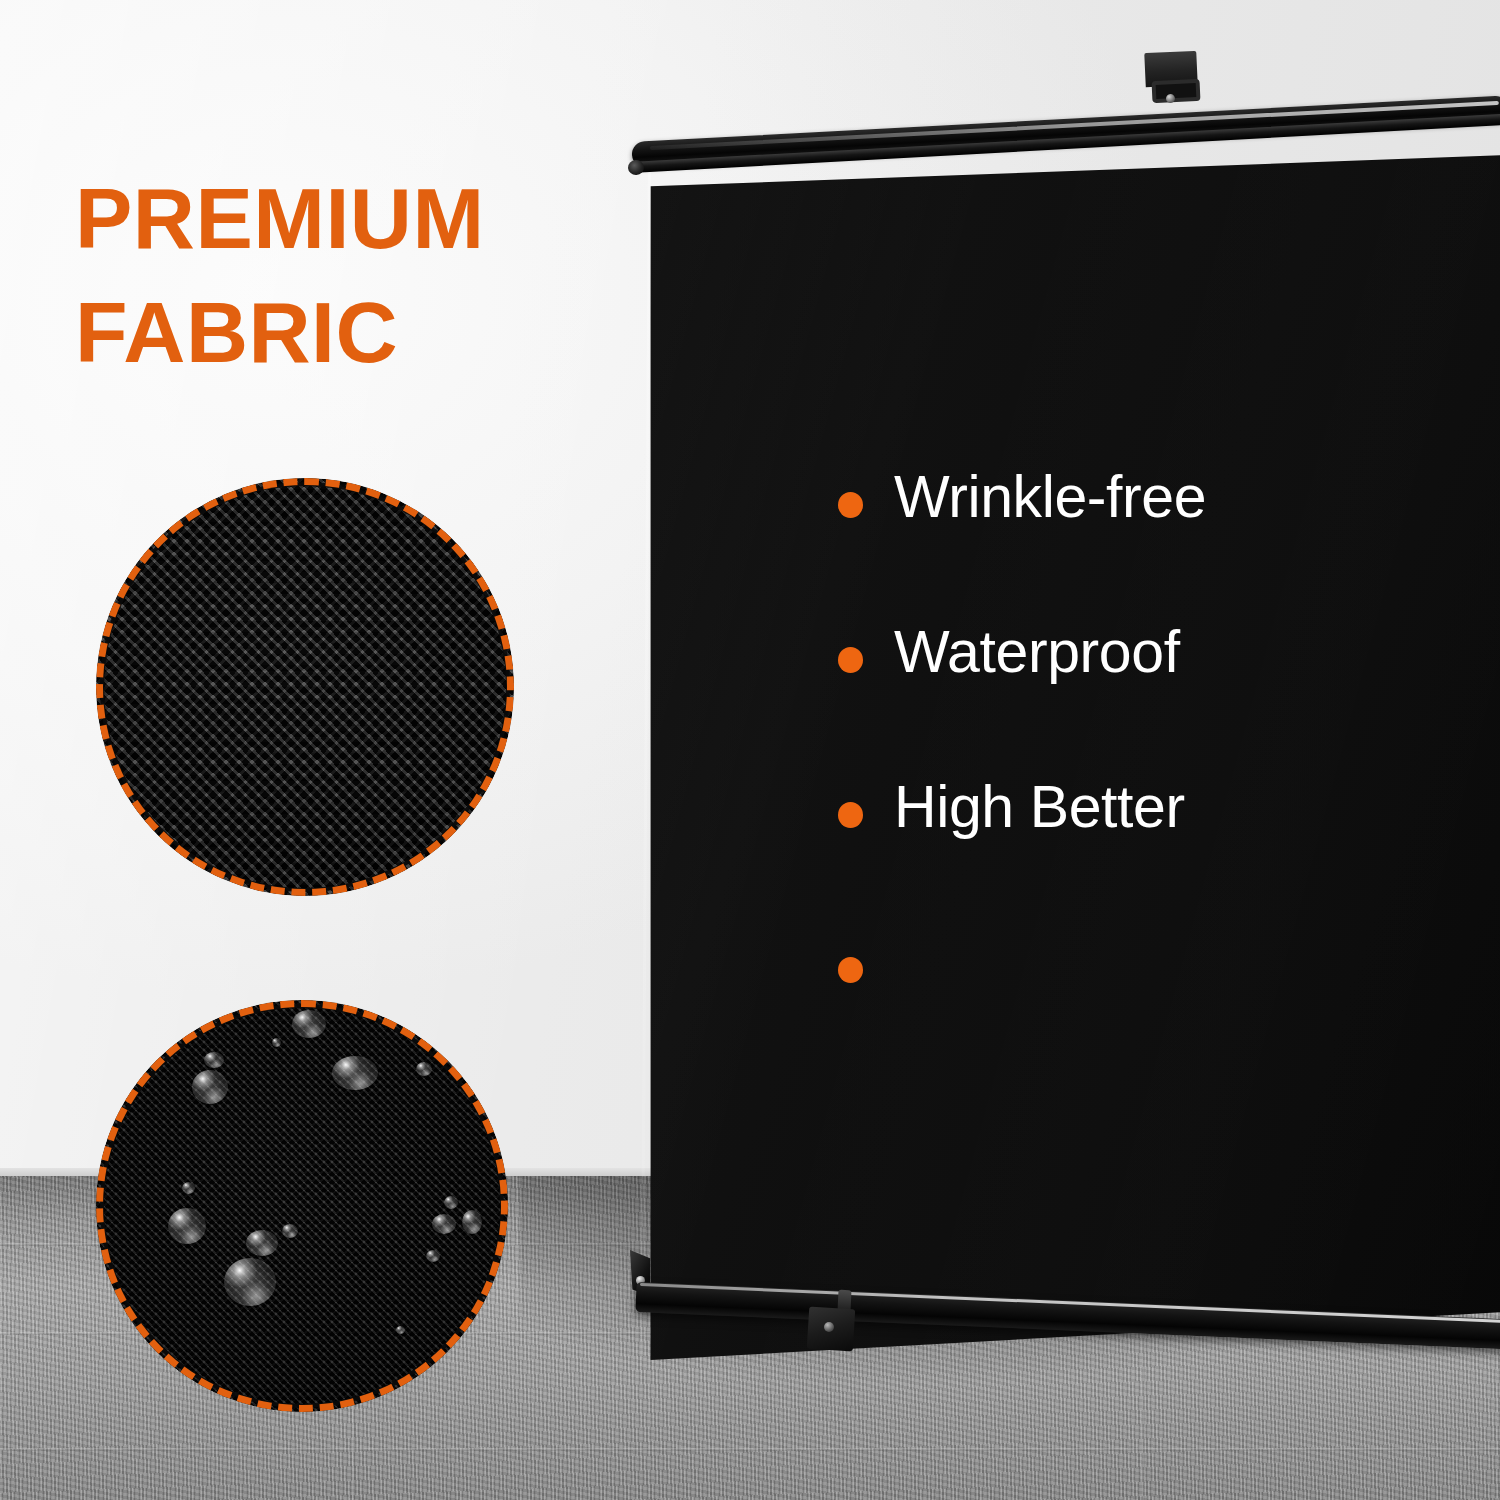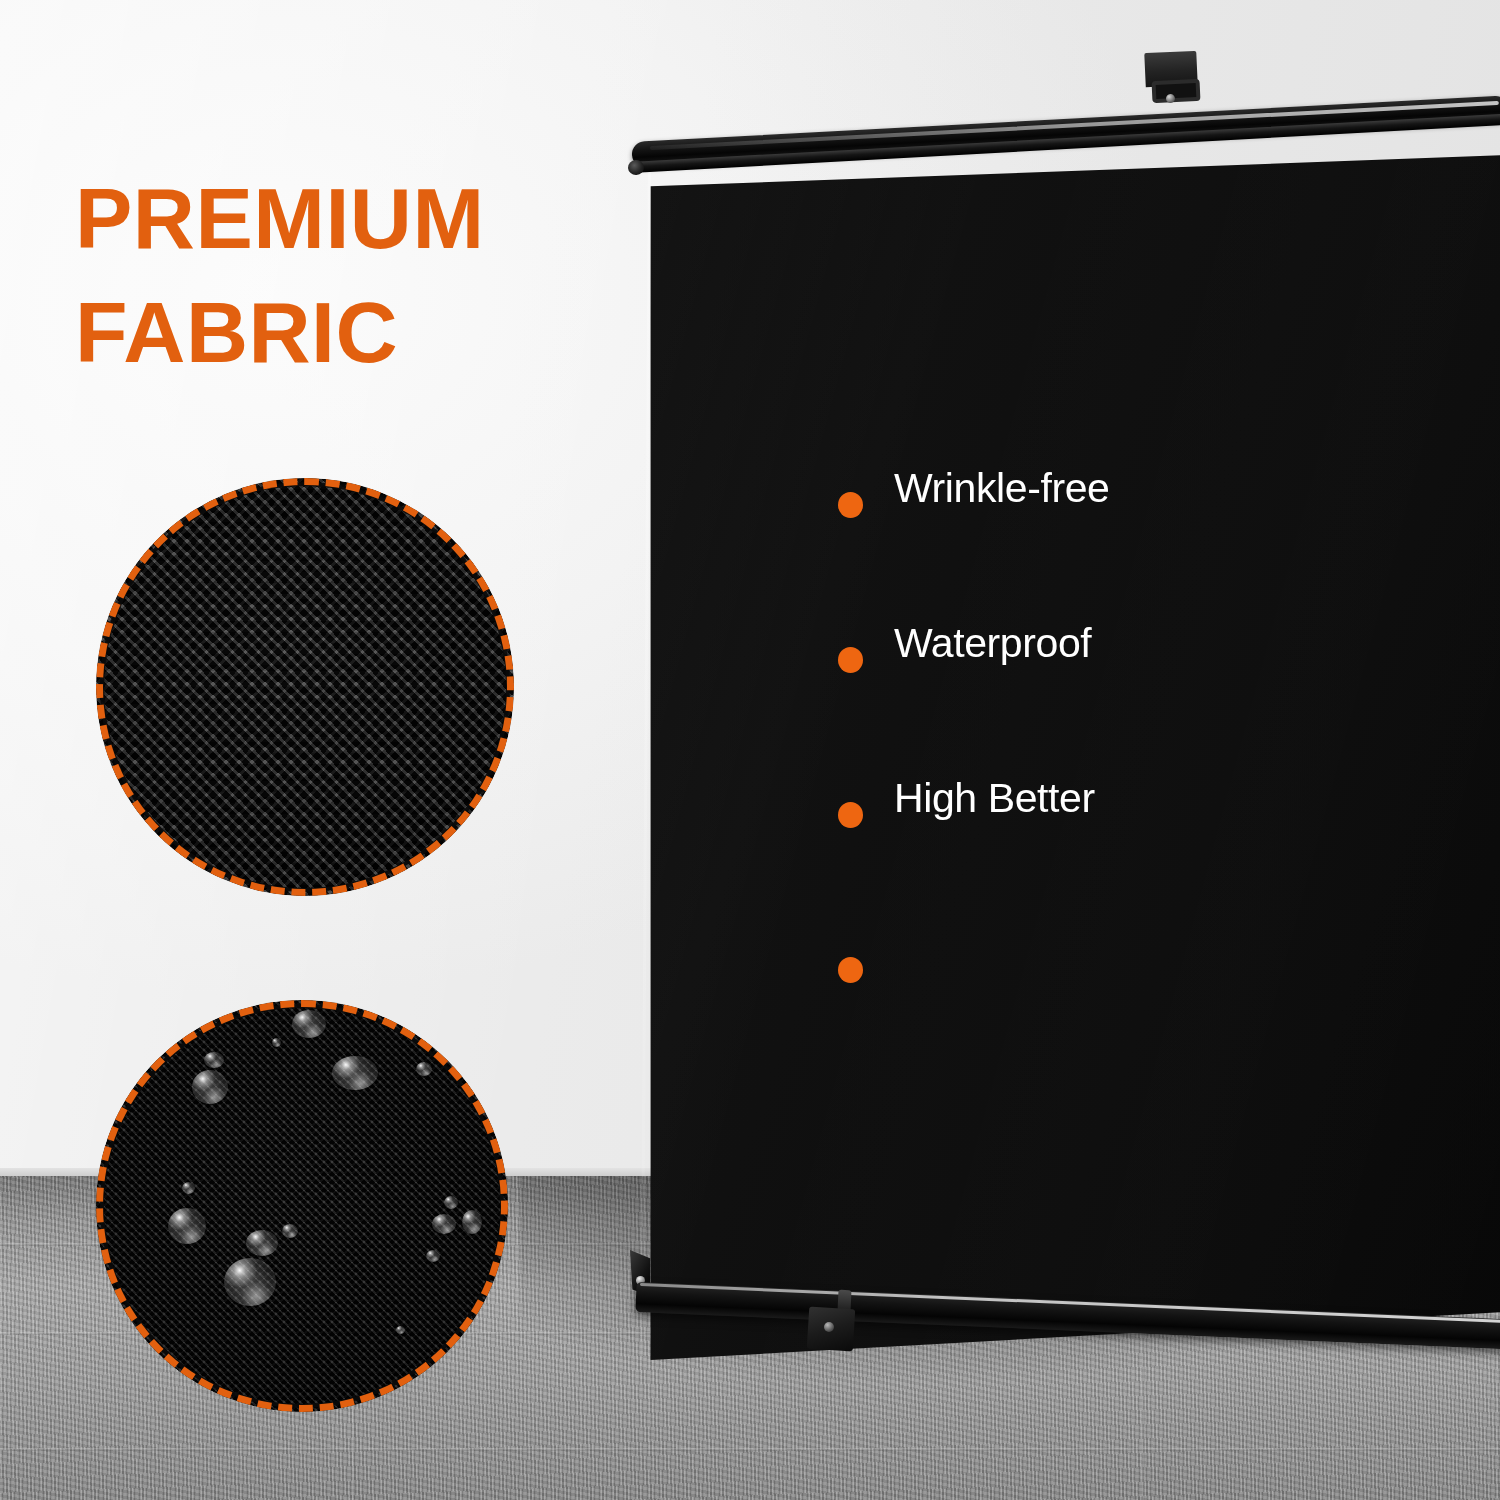--- a/index.html
+++ b/index.html
@@ -322,21 +322,21 @@
     position: absolute;
     left: 0; top: 24px;
     width: 25px; height: 26px;
     border-radius: 50%;
     background: #EE6611;
   }
   .feature-label {
     position: absolute;
     left: 56px; top: 0;
     color: #ffffff;
-    font-size: 41px;
+    font-size: 59px;
     font-weight: 400;
     line-height: 1.0;
     letter-spacing: -0.4px;
     white-space: nowrap;
   }
 </style>
 </head>
 <body>
 
 <div id="stage">

